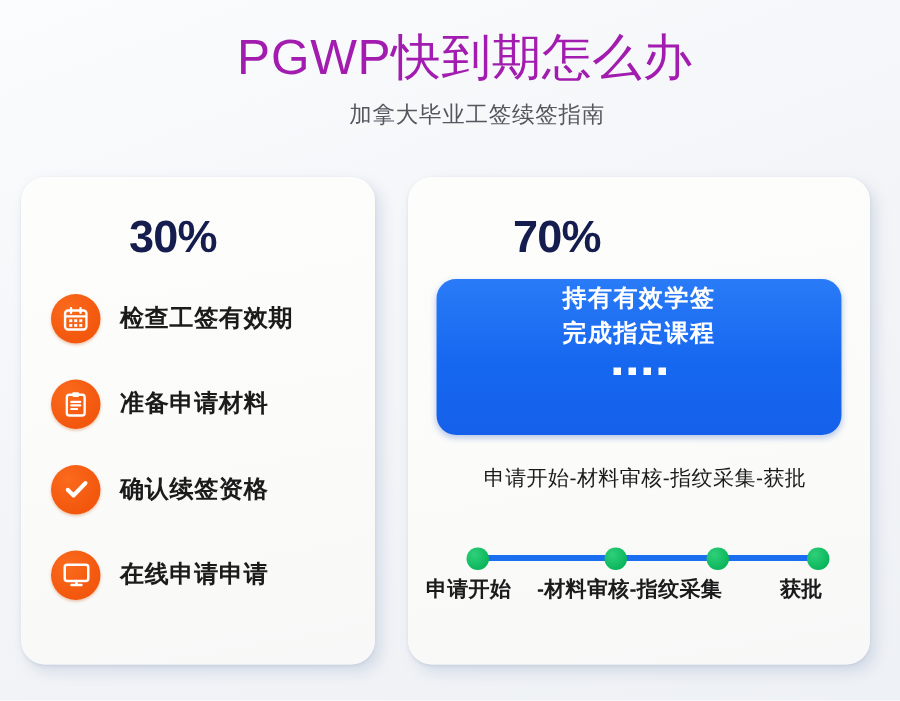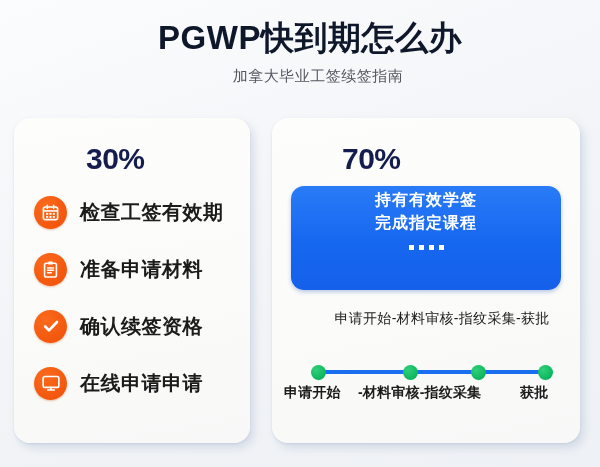--- a/index.html
+++ b/index.html
@@ -7,21 +7,21 @@
     width:600px;height:467px;overflow:hidden;
     font-family:"Liberation Sans","DejaVu Sans",sans-serif;
     background:linear-gradient(160deg,#fbfcfd 0%,#f3f5f8 45%,#eef1f5 100%);
     position:relative;
   }
   .page{position:absolute;inset:0;}
 
   
   .header{position:absolute;left:0;top:18px;width:600px;text-align:center;}
   .title{
-    font-size:33px;font-weight:bold;color:#0f172a;letter-spacing:0.5px;
+    font-size:33px;font-weight:normal;color:#a21caf;letter-spacing:0.5px;
     line-height:1.2;margin:0;white-space:nowrap;padding-left:20px;
   }
   .subtitle{
     font-size:15px;color:#53575e;margin-top:9px;letter-spacing:0.5px;
     white-space:nowrap;
     margin-left:36px;
   }
 
   
   .cards{position:absolute;left:0;top:118px;width:600px;height:330px;}
@@ -46,21 +46,21 @@
   .list{position:absolute;left:20px;top:74px;width:206px;}
   .list-item{display:flex;align-items:center;height:40px;margin-bottom:17px;}
   .badge{
     width:33px;height:33px;border-radius:50%;
     background:radial-gradient(circle at 35% 30%,#fb6a1d,#f2570d 70%);
     flex:0 0 33px;display:flex;align-items:center;justify-content:center;
     box-shadow:0 1px 2px rgba(200,90,20,0.35);
   }
   .badge svg{display:block;}
   .item-label{
-    margin-left:13px;font-size:20px;font-weight:bold;color:#1b1b1b;
+    margin-left:13px;font-size:16px;font-weight:bold;color:#1b1b1b;
     letter-spacing:0.5px;white-space:nowrap;
   }
 
   
   .bluebox{
     position:absolute;left:19px;top:68px;width:270px;height:104px;
     border-radius:13px;
     background:linear-gradient(180deg,#2a7bf7 0%,#1667ef 55%,#1560ea 100%);
     box-shadow:0 2px 4px rgba(30,80,190,0.30);
     display:flex;flex-direction:column;align-items:center;
@@ -68,21 +68,21 @@
   }
   .blue-line{
     color:#ffffff;font-size:16px;font-weight:bold;letter-spacing:1px;
     line-height:1.45;white-space:nowrap;
   }
   .dots{margin-top:11px;display:flex;gap:5px;}
   .dots i{display:block;width:5px;height:5px;background:#ffffff;}
 
   
   .flow-text{
-    position:absolute;left:16px;top:192px;width:308px;text-align:center;
+    position:absolute;left:4px;top:192px;width:308px;text-align:center;
     font-size:14px;color:#1b1b1b;letter-spacing:0.3px;white-space:nowrap;
   }
 
   
   .timeline{position:absolute;left:0;top:240px;width:308px;height:26px;}
   .tl-line{
     position:absolute;left:46px;top:12px;width:229px;height:4px;
     background:#1a6ef0;border-radius:2px;
   }
   .tl-dot{

